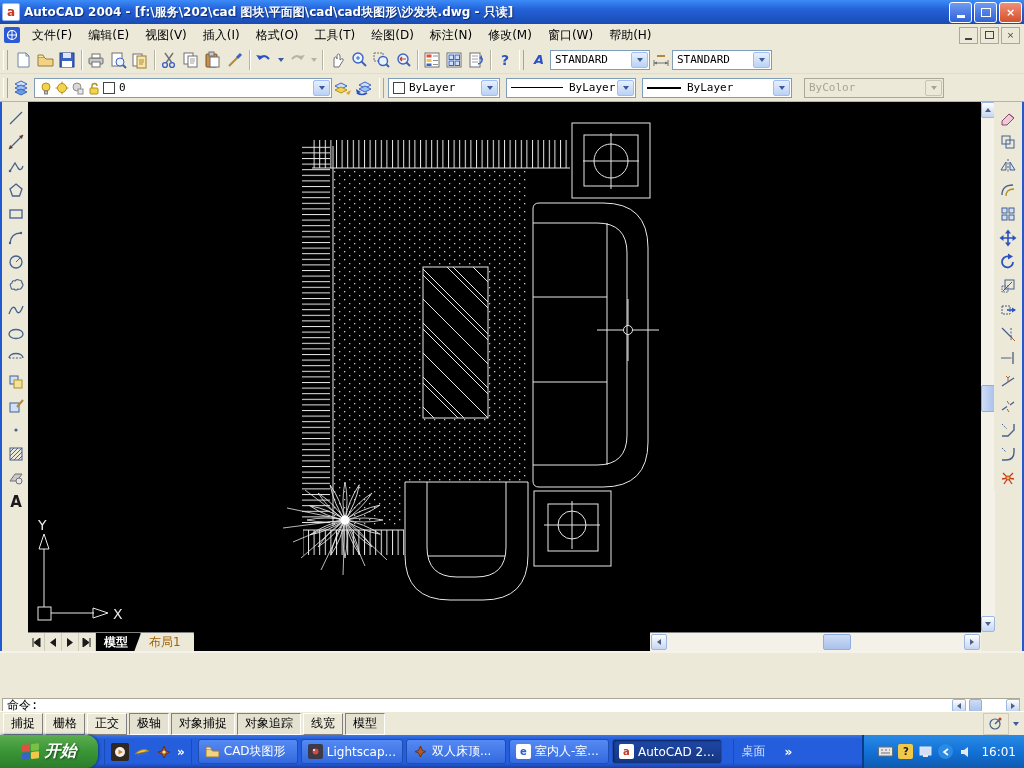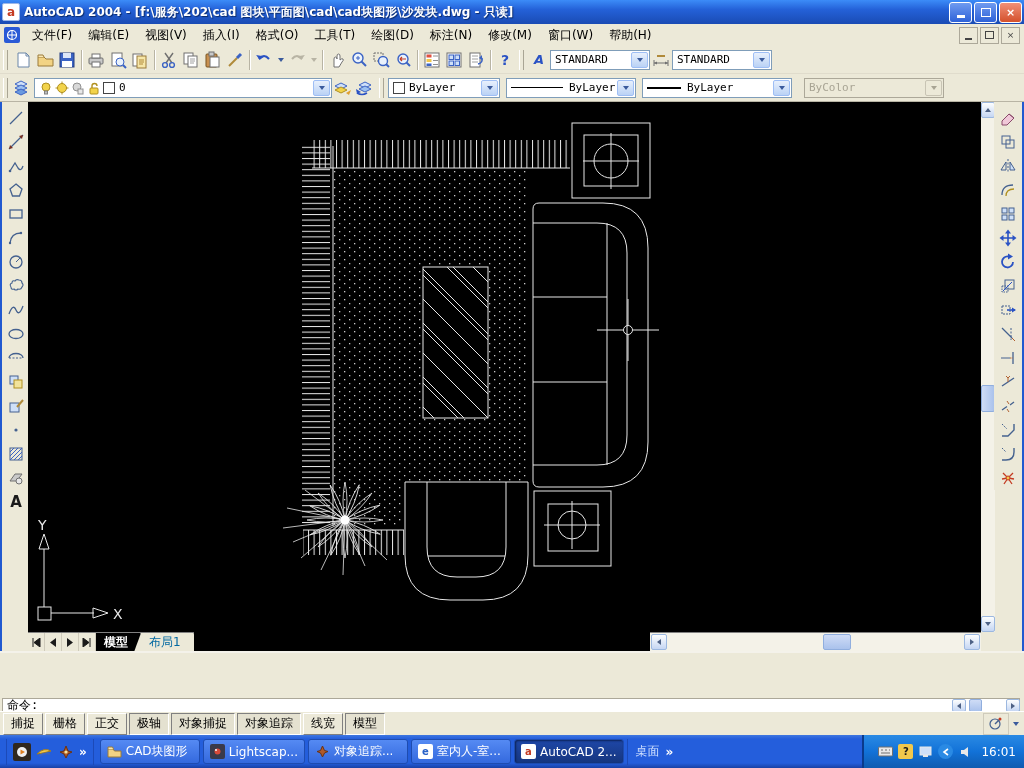--- a/index.html
+++ b/index.html
@@ -70,21 +70,21 @@
   .tri{width:0;height:0;border:3px solid transparent;}
   .tri.up{border-bottom:4px solid #4d6185;margin-bottom:3px;}
   .tri.down{border-top:4px solid #4d6185;margin-top:3px;}
   .tri.left{border-right:4px solid #4d6185;margin-right:3px;}
   .tri.right{border-left:4px solid #4d6185;margin-left:3px;}
   .tabstrip{display:flex;align-items:stretch;background:#ECE9D8;height:19px;border-top:1px solid #808080;}
   .navbtn{width:16px;display:flex;align-items:center;justify-content:center;border-right:1px solid #cfcbbb;}
   .tab{display:flex;align-items:center;padding:0 12px 0 8px;font-size:12px;
     clip-path:polygon(0 0,100% 0,calc(100% - 7px) 100%,0 100%);border-right:1px solid #808080;}
   .tab.active{background:#000;color:#fff;font-weight:bold;}
-  .tab.inactive{background:#ECE9D8;color:#0369a1;}
+  .tab.inactive{background:#ECE9D8;color:#a16207;}
   .hscroll{margin-left:auto;width:331px;height:19px;background:#f4f2e8;position:relative;border-top:1px solid #808080;}
   .hscroll .sbtn{position:absolute;top:1px;width:16px;height:16px;}
   .hthumb{position:absolute;top:1px;left:173px;width:28px;height:16px;
     background:linear-gradient(180deg,#cfdcf6,#aac2ec);border:1px solid #90aede;border-radius:2px;box-sizing:border-box;}
   .modbar{right:0;left:auto;}
   
   .cmdwin{position:absolute;left:0;top:651px;width:1024px;height:60px;background:#ECE9D8;
     border-top:2px solid #f4f2ea;box-sizing:border-box;}
   .cmdhist{position:absolute;left:2px;top:3px;width:1018px;height:41px;background:#fff;
     border:1px solid #808080;border-right-color:#fff;border-bottom-color:#fff;box-sizing:border-box;
@@ -121,21 +121,21 @@
   .winflag{width:18px;height:16px;display:grid;grid-template-columns:8px 8px;grid-template-rows:7px 7px;gap:1px;transform:skewY(-6deg);}
   .winflag i{border-radius:1px;}
   .ql{display:flex;align-items:center;gap:4px;margin:0 6px;padding:0 6px;border-left:1px solid #1c4ab8;border-right:1px solid #1c4ab8;height:26px;}
   .qlicon{width:18px;height:18px;border-radius:2px;display:flex;align-items:center;justify-content:center;}
   .chev{font-size:12px;color:#fff;font-weight:bold;}
   .task{height:25px;flex:0 0 auto;display:flex;align-items:center;gap:4px;padding:0 6px;margin-right:3px;
     background:linear-gradient(180deg,#558af3,#3469de);border-radius:3px;border:1px solid #1e4cb0;
     font-size:12px;white-space:nowrap;overflow:hidden;max-width:112px;min-width:100px;box-sizing:border-box;}
   .task.active{background:linear-gradient(180deg,#1e47a8,#16367e);box-shadow:inset 1px 1px 2px #0c2258;}
   .ticn{width:15px;height:15px;flex:0 0 auto;border-radius:2px;display:flex;align-items:center;justify-content:center;font-size:10px;font-weight:bold;}
-  .deskband{display:flex;align-items:center;gap:6px;padding:0 8px;border-left:1px solid #1c4ab8;height:26px;color:#cfe0ff;}
+  .deskband{display:flex;align-items:center;gap:19px;padding:0 8px;border-left:1px solid #1c4ab8;height:26px;color:#cfe0ff;margin-left:8px;}
   .tray{margin-left:auto;height:33px;display:flex;align-items:center;gap:5px;padding:0 8px 0 14px;
     background:linear-gradient(180deg,#2a8ae4 0%,#1272d8 50%,#0f5bb0 100%);border-left:2px solid #0a3a8c;}
   .trayicon{width:15px;height:15px;display:flex;align-items:center;justify-content:center;border-radius:2px;font-size:10px;font-weight:bold;}
   .clock{font-size:12px;margin-left:3px;}
   svg{display:block}
 </style>
 </head>
 <body>
 
 <div id="root">
@@ -839,20 +839,29 @@
             <circle cx="7" cy="8" r="5" fill="none" stroke="#44618f" stroke-width="1.2"></circle>
             <path d="M7,8 L12,3" stroke="#44618f" stroke-width="1.4"></path>
             <circle cx="12" cy="3" r="1.5" fill="#c43b22"></circle>
           </svg>
       </div>
       <span class="tri-down" style="margin:4px 2px 0 4px"></span>
     </div>
   </div>
 
   <div class="taskbar">
+    <div class="startbtn">
+      <span class="winflag">
+        <i style="background:#e05040"></i>
+          <i style="background:#7ac043"></i>
+          <i style="background:#3b63c4"></i>
+          <i style="background:#f2c84b"></i>
+      </span>
+      <span>开始</span>
+    </div>
     <div class="ql">
       <span class="qlicon" style="background:#30281e">
           <svg width="12" height="12">
             <circle cx="6" cy="6" r="5" fill="#f0f0f0"></circle>
             <path d="M4.5,3.5 L9,6 L4.5,8.5 Z" fill="#e08020"></path>
           </svg>
         </span>
       <span class="qlicon">
           <svg width="16" height="14">
             <path d="M1,9 Q8,2 15,6 Q8,8 1,9" fill="#f2c84b" stroke="#a07a20"></path>
@@ -884,21 +893,21 @@
           </svg>
         </span>
       <span>Lightscap...</span>
     </div>
     <div class="task">
       <span class="ticn">
           <svg width="13" height="13">
             <path d="M6.5,1 L8.5,5.5 L12,6.5 L8.5,8 L6.5,12 L4.5,8 L1,6.5 L4.5,5.5 Z" fill="#b05a2a" stroke="#6a3212"></path>
           </svg>
         </span>
-      <span>对象追踪...</span>
+      <span>双人床顶...</span>
     </div>
     <div class="task">
       <span class="ticn" style="background:#fff;color:#2a62c8">
           <span>e</span>
         </span>
       <span>室内人-室...</span>
     </div>
     <div class="task active">
       <span class="ticn" style="background:#fff;color:#c43b22">
           <span>a</span>

